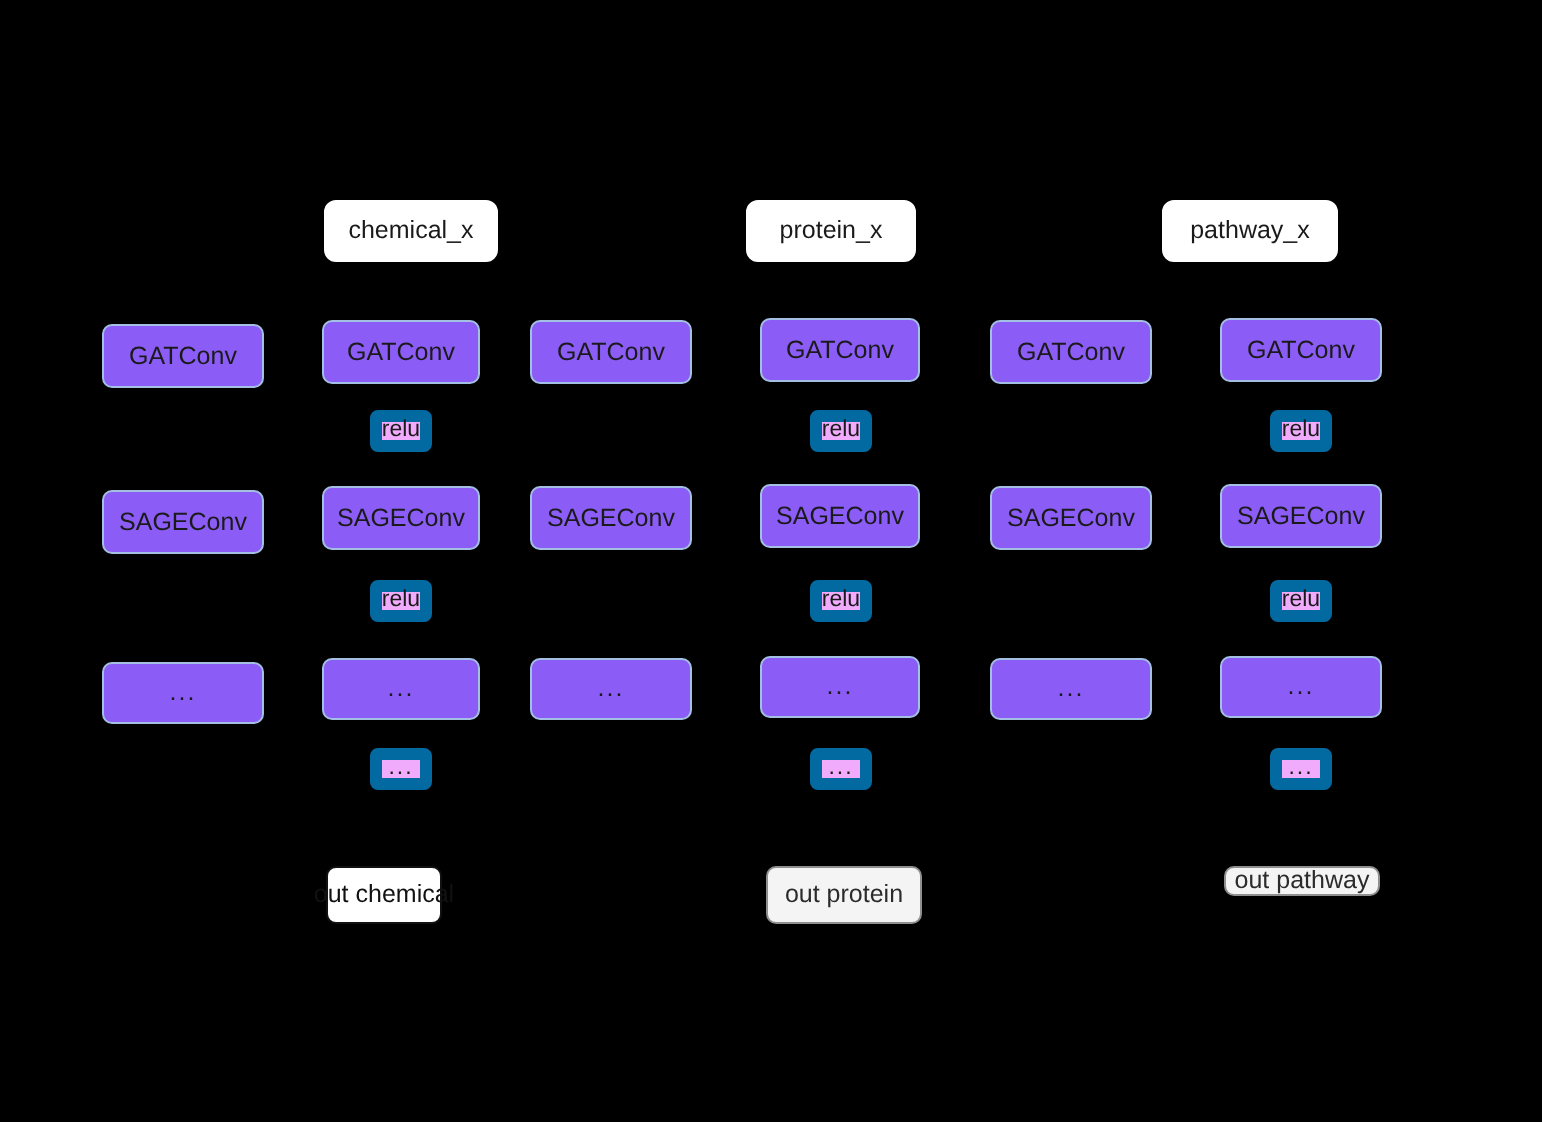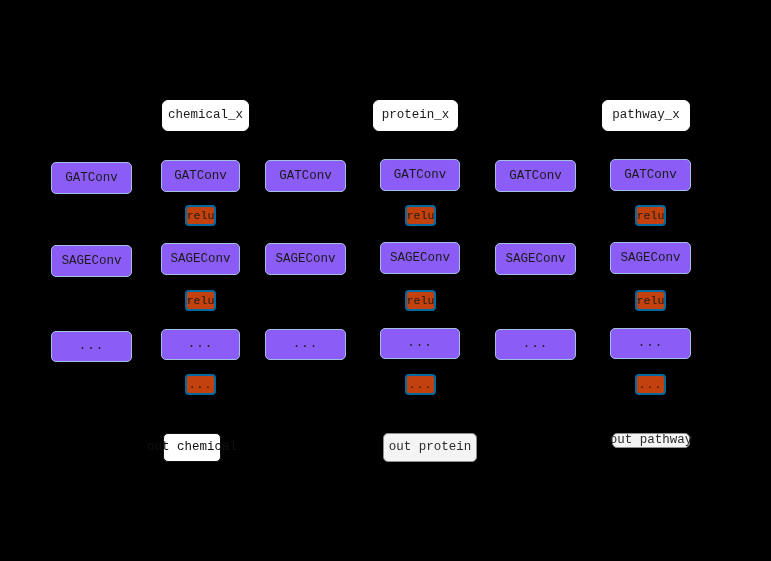--- a/index.html
+++ b/index.html
@@ -9,21 +9,20 @@
   }
   body {
     font-family: "Liberation Sans", sans-serif;
   }
   #canvas {
     position: relative;
     width: 771px;
     height: 561px;
     background: #000000;
     overflow: hidden;
-    font-family: Liberation Mono, monospace;
   }
   .node {
     position: absolute;
     box-sizing: border-box;
     display: flex;
     align-items: center;
     justify-content: center;
     white-space: nowrap;
     line-height: 1;
     user-select: none;
@@ -38,22 +37,22 @@
   }
   
   .io {
     background: #ffffff;
     border: 1px solid #ffffff;
     border-radius: 6px;
     color: #1a1a1a;
     font-size: 12.5px;
   }
   .act {
-    background: #c2410c;
-    border: 2px solid #0369a1;
+    background: #f0abfc;
+    border: 6px solid #0369a1;
     border-radius: 4px;
     color: #1a1a1a;
     font-size: 11.5px;
   }
   
   .out {
     background: #ffffff;
     border: 1px solid #111111;
     border-radius: 5px;
     color: #111111;
@@ -69,21 +68,21 @@
   }
 </style>
 </head>
 <body>
 
 <div id="canvas">
 
   <div id="inputs-layer">
       <div class="node io" style="left: 162px; top: 100px; width: 87px; height: 31px;">chemical_x</div>
       <div class="node io" style="left: 373px; top: 100px; width: 85px; height: 31px;">protein_x</div>
-      <div class="node io" style="left: 602px; top: 100px; width: 88px; height: 31px;">pathway_x</div>
+      <div class="node io" style="left: 581px; top: 100px; width: 88px; height: 31px;">pathway_x</div>
     </div>
 
   <div id="rows-layer">
       <div>
         <div class="node op" style="left: 51px; top: 162px; width: 81px; height: 32px;">GATConv</div>
         <div class="node op" style="left: 161px; top: 160px; width: 79px; height: 32px;">GATConv</div>
         <div class="node op" style="left: 265px; top: 160px; width: 81px; height: 32px;">GATConv</div>
         <div class="node op" style="left: 380px; top: 159px; width: 80px; height: 32px;">GATConv</div>
         <div class="node op" style="left: 495px; top: 160px; width: 81px; height: 32px;">GATConv</div>
         <div class="node op" style="left: 610px; top: 159px; width: 81px; height: 32px;">GATConv</div>
@@ -113,17 +112,17 @@
       <div class="node act" style="left: 185px; top: 290px; width: 31px; height: 21px;">relu</div>
       <div class="node act" style="left: 405px; top: 290px; width: 31px; height: 21px;">relu</div>
       <div class="node act" style="left: 635px; top: 290px; width: 31px; height: 21px;">relu</div>
       <div class="node act ellipsis" style="left: 185px; top: 374px; width: 31px; height: 21px;">...</div>
       <div class="node act ellipsis" style="left: 405px; top: 374px; width: 31px; height: 21px;">...</div>
       <div class="node act ellipsis" style="left: 635px; top: 374px; width: 31px; height: 21px;">...</div>
     </div>
 
   <div id="outputs-layer">
       <div class="node out" style="left: 163px; top: 433px; width: 58px; height: 29px;">out chemical</div>
-      <div class="node out muted" style="left: 383px; top: 433px; width: 94px; height: 29px;">out protein</div>
+      <div class="node out muted" style="left: 383px; top: 433px; width: 78px; height: 29px;">out protein</div>
       <div class="node out muted" style="left: 612px; top: 433px; width: 78px; height: 15px;">out pathway</div>
     </div>
 
 </div>
 
 </body></html>

